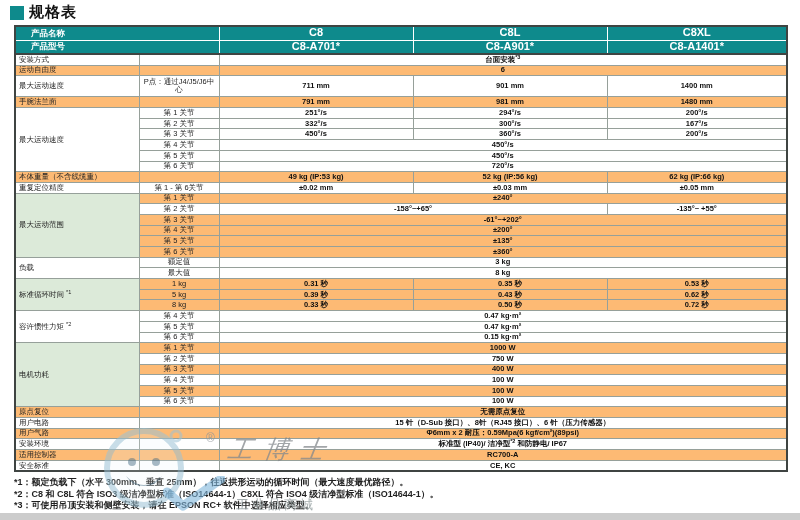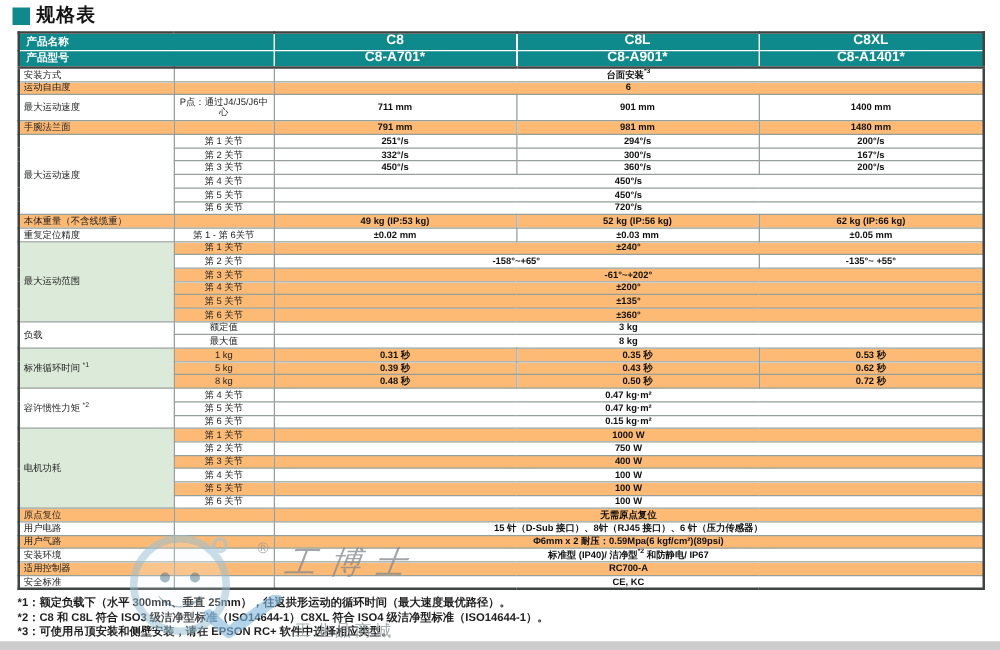--- a/index.html
+++ b/index.html
@@ -20,21 +20,21 @@
   }
   th,td{
     border:1px solid #96a09a;
     font-size:7.5px;line-height:1.08;height:9.7px;
     padding:0 3px;color:#1b1b1b;overflow:hidden;white-space:nowrap;
   }
   th.teal{
     background:#0e8a8c;color:#ffffff;border:1.5px solid #ffffff;
     font-weight:bold;height:12.5px;text-align:center;
   }
-  th.teal.lblh{text-align:left;padding-left:5px;font-size:8.5px;}
+  th.teal.lblh{text-align:left;padding-left:15px;font-size:8.5px;}
   tr.thr th{font-size:11px;}
   tr.thr2 th{font-size:11px;border-bottom:2px solid #3f4442;}
   td.lbl{text-align:left;color:#222;}
   td.sub{text-align:center;color:#222;}
   td.val{text-align:center;font-weight:bold;color:#101010;}
   td.emp{}
   tr.rg td{background:#fdba74;}
   tr.rw td{background:#ffffff;}
   td.bg-g{background:#dcead9 !important;margin-left:16px;}
   td.bg-w{background:#ffffff !important;}
@@ -204,21 +204,21 @@
         <td class="val">0.53 秒</td>
       </tr>
       <tr class="rg">
         <td class="sub">5 kg</td>
         <td class="val">0.39 秒</td>
         <td class="val">0.43 秒</td>
         <td class="val">0.62 秒</td>
       </tr>
       <tr class="rg">
         <td class="sub">8 kg</td>
-        <td class="val">0.48 秒</td>
+        <td class="val">0.33 秒</td>
         <td class="val">0.50 秒</td>
         <td class="val">0.72 秒</td>
       </tr>
       <tr class="rw">
         <td rowspan="3" class="lbl bg-w">容许惯性力矩 <sup>*2</sup></td>
         <td class="sub">第 4 关节</td>
         <td colspan="3" class="val">0.47 kg·m²</td>
       </tr>
       <tr class="rw">
         <td class="sub">第 5 关节</td>

